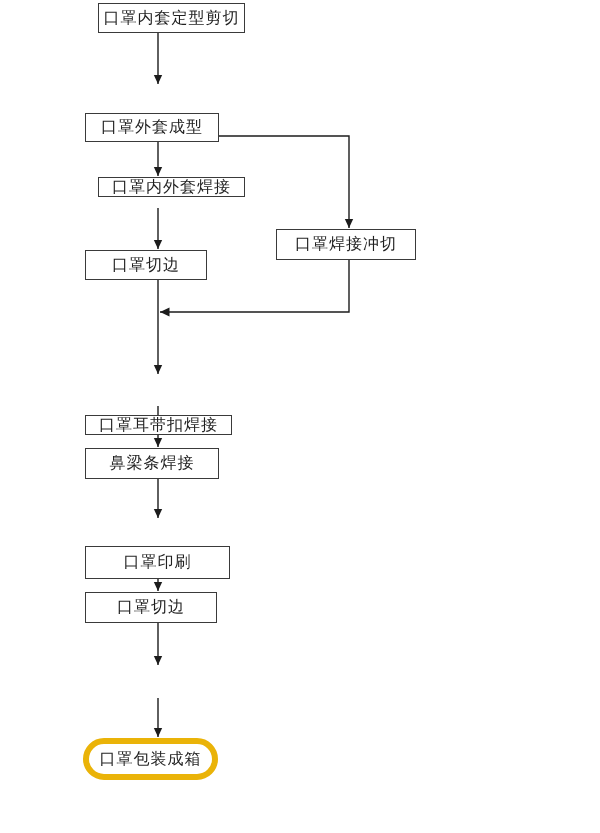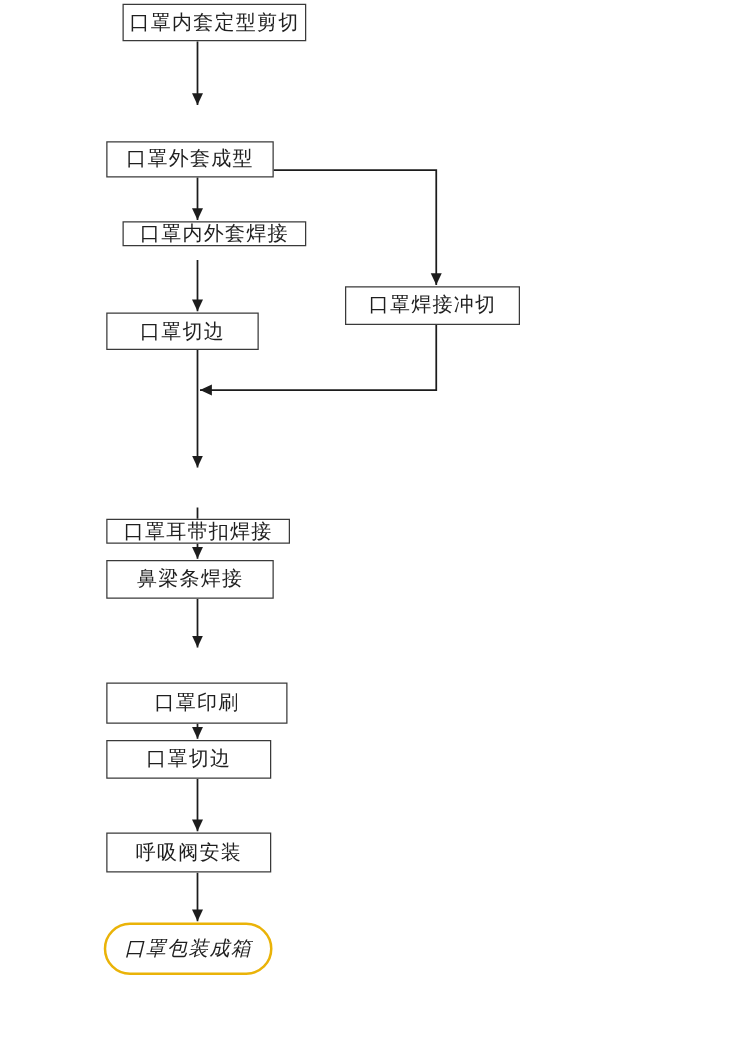--- a/index.html
+++ b/index.html
@@ -31,23 +31,22 @@
     background: #ffffff;
     color: #1f1f1f;
     font-size: 16px;
     letter-spacing: 1px;
     white-space: nowrap;
   }
   .rect {
     border: 1px solid #3a3a3a;
   }
   .stadium {
-    border: 2px solid #eab308;
+    border: 6px solid #eab308;
     border-radius: 21px;
-    font-style: italic;
   }
   
   .n1  { left: 85px;  top: 3px;   width: 147px; height: 30px; margin-left: 13px; }
   .n2  { left: 85px;  top: 85px;  width: 134px; height: 29px; margin-top: 28px; }
   .n3  { left: 98px;  top: 177px; width: 147px; height: 20px; }
   .n4  { left: 85px;  top: 250px; width: 122px; height: 30px; }
   .n5  { left: 276px; top: 229px; width: 140px; height: 31px; }
   .n6  { left: 85px;  top: 375px; width: 147px; height: 20px; margin-top: 40px; }
   .n7  { left: 85px;  top: 448px; width: 134px; height: 31px; }
   .n8  { left: 85px;  top: 546px; width: 145px; height: 33px; }
@@ -83,16 +82,15 @@
 
   <div class="node rect n1">口罩内套定型剪切</div>
   <div class="node rect n2">口罩外套成型</div>
   <div class="node rect n3">口罩内外套焊接</div>
   <div class="node rect n4">口罩切边</div>
   <div class="node rect n5">口罩焊接冲切</div>
   <div class="node rect n6">口罩耳带扣焊接</div>
   <div class="node rect n7">鼻梁条焊接</div>
   <div class="node rect n8">口罩印刷</div>
   <div class="node rect n9">口罩切边</div>
-  <div class="node rect n10">呼吸阀安装</div>
   <div class="node stadium n11">口罩包装成箱</div>
 
 </div>
 
 </body></html>

